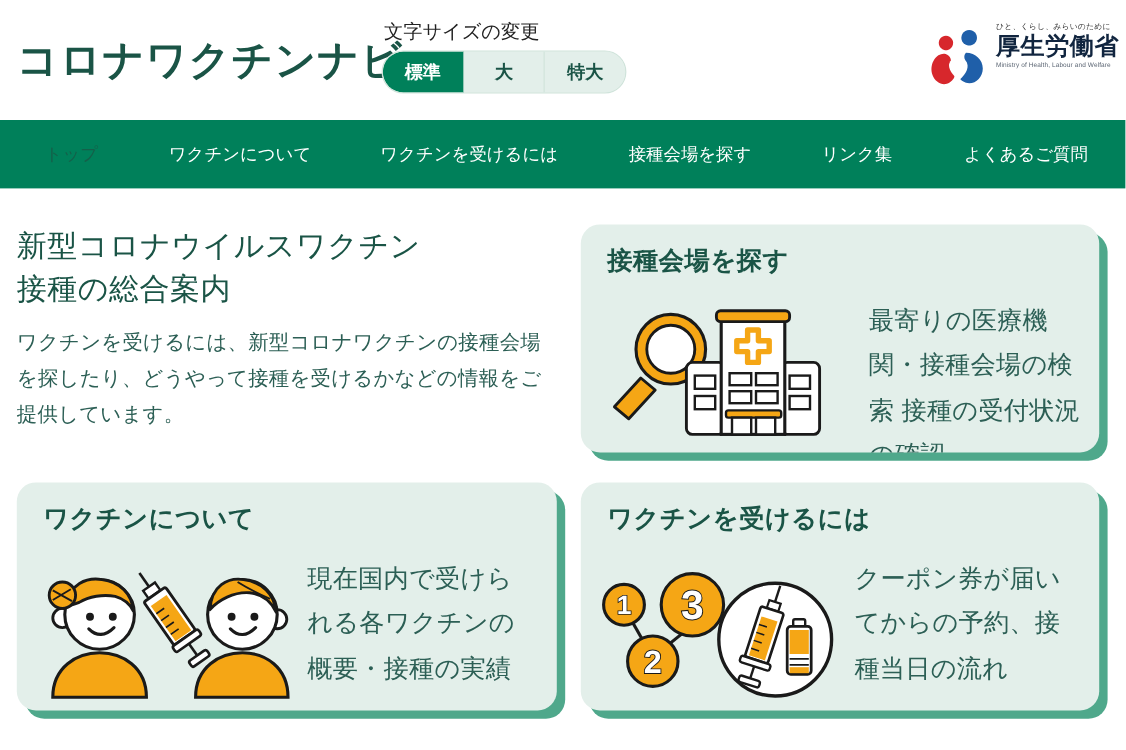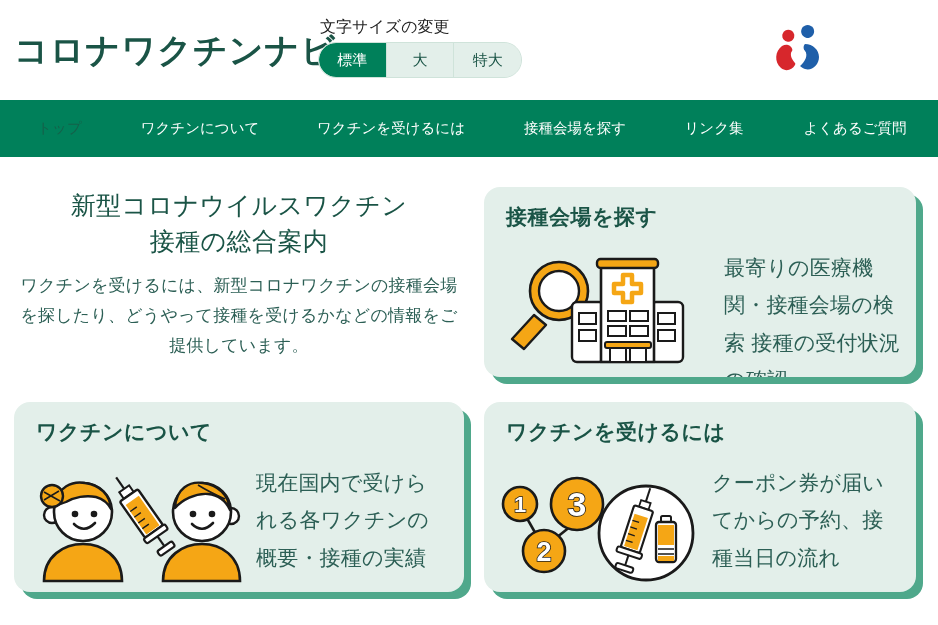--- a/index.html
+++ b/index.html
@@ -54,21 +54,21 @@
     border: 1px solid #cfe3da;
     box-sizing: border-box;
     background: #e3efea;
   }
   .fs-btn {
     flex: 1 1 0;
     display: flex;
     align-items: center;
     justify-content: center;
     font-size: 15px;
-    font-weight: 400;
+    font-weight: 700;
     color: #1a5446;
     background: #e3efea;
     border-right: 1px solid #cfe3da;
     box-sizing: border-box;
     cursor: pointer;
     user-select: none;
   }
   .fs-btn:last-child { border-right: none; }
   .fs-btn.active {
     background: #00805a;
@@ -150,21 +150,20 @@
     width: 91px; height: 35px;
     background: #ffffff;
     border-radius: 18px;
   }
 
   
   .intro {
     position: absolute;
     left: 14px; top: 188px;
     width: 450px;
-    text-align: center;
   }
   .intro-title {
     font-size: 25px;
     line-height: 1.42;
     color: #1a5446;
     font-weight: 400;
     letter-spacing: .4px;
     margin: 0 0 12px 0;
   }
   .intro-body {
@@ -241,20 +240,25 @@
     <div class="mhlw-mark">
       <svg viewBox="0 0 52 50" width="52" height="50">
         <path d="M12 16 a6 6 0 1 1 0.1 0.1 Z" fill="#d7272c"></path>
         <path d="M10 22 C3 27 2 38 9 44 C14 48 20 46 23 41 C25 37 23 32 19 30 C22 27 20 22 16 21 C14 20.5 12 21 10 22 Z" fill="#d7272c"></path>
         <path d="M31 12 a6.5 6.5 0 1 1 0.1 0.1 Z" fill="#1f5fa9"></path>
         <path d="M33 20 C41 20 47 26 47 33 C47 41 40 47 33 45 C28 43.5 25 39 26 34 C27 30 31 28 34 29 C31 25 31 22 33 20 Z" fill="#1f5fa9"></path>
         <path d="M20 27 C24 23 30 23 33 27 C36 31 34 37 27 43 C20 37 17 31 20 27 Z" fill="#ffffff"></path>
         <path d="M21 28 C24.5 24.5 29.5 24.5 32.5 28 C35 31.5 33 36.5 26.8 41.8 C20.6 36.5 18.5 31.5 21 28 Z" fill="#d7272c" opacity="0.0"></path>
       </svg>
     </div>
+    <div class="mhlw-text">
+      <div class="mhlw-tagline">ひと、くらし、みらいのために</div>
+      <div class="mhlw-name">厚生労働省</div>
+      <div class="mhlw-en">Ministry of Health, Labour and Welfare</div>
+    </div>
   </div>
 </div>
 
 <div class="nav">
   <div class="nav-pill"></div>
   <div class="nav-inner">
     <div class="nav-item active" style="left:14px;  width:91px;">トップ</div>
     <div class="nav-item" style="left:120px; width:160px;">ワクチンについて</div>
     <div class="nav-item" style="left:296px; width:190px;">ワクチンを受けるには</div>
     <div class="nav-item" style="left:500px; width:150px;">接種会場を探す</div>

